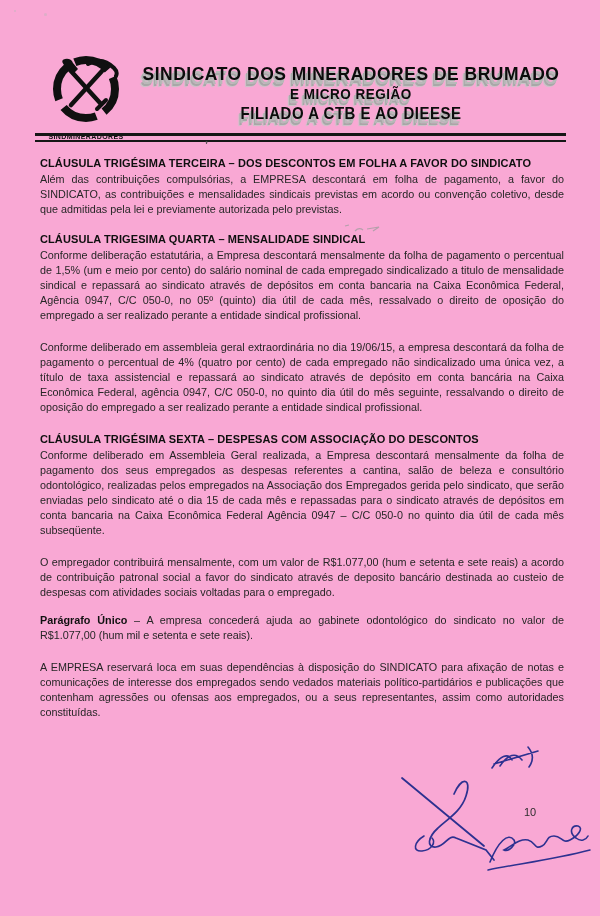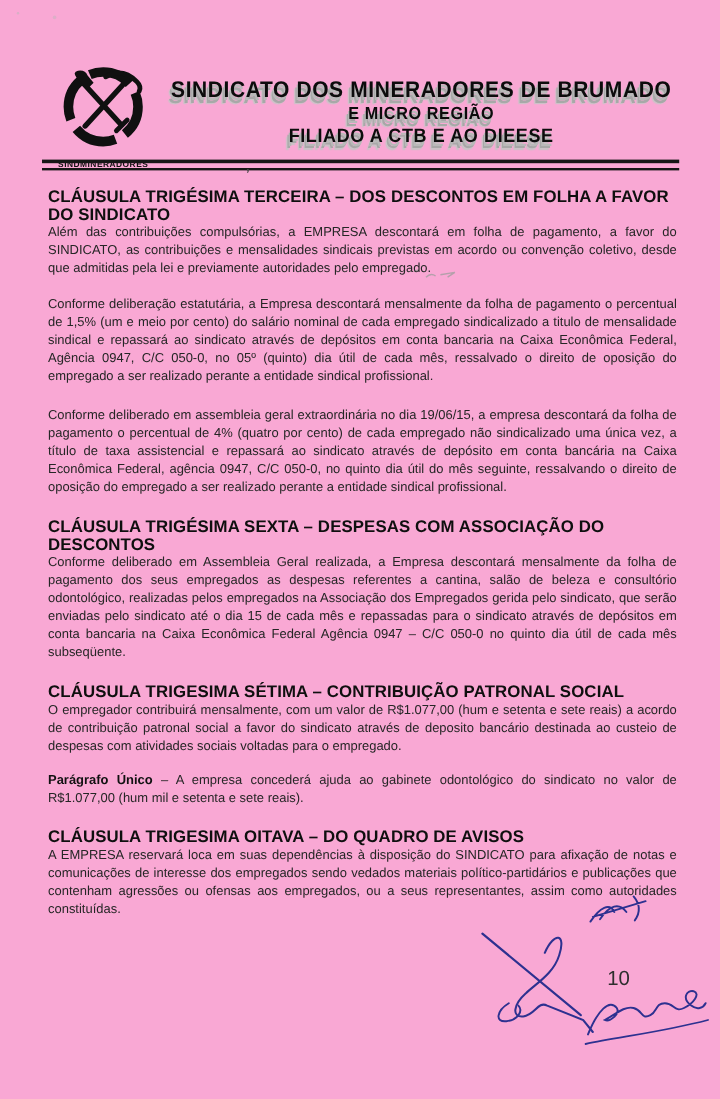--- a/index.html
+++ b/index.html
@@ -41,40 +41,40 @@
     font-weight:bold;
   }
   
   .content{
     position:absolute;top:156px;left:40px;width:524px;
   }
   .section{margin-top:15px;}
   .section:first-child{margin-top:0;}
   .sec-gap-lg{margin-top:17px;}
   h3{
-    margin:0 0 1px 0;font-size:14px;line-height:15px;color:#0f0f0f;
+    margin:0 0 1px 0;font-size:11px;line-height:15px;color:#0f0f0f;
     font-weight:bold;letter-spacing:.1px;
   }
   p{
     margin:0;font-size:10.8px;line-height:15px;color:#262626;
     text-align:justify;
   }
   p.hang{margin-top:13px;}
   b.lead{color:#111;margin-top:24px;}
   
   .speck{position:absolute;border-radius:50%;background:#b7b7b7;}
   .pencil-scribble{position:absolute;top:222px;left:343px;}
   
   .sig{position:absolute;}
   .sig-initials{top:744px;left:486px;}
   .sig-flourish{top:772px;left:396px;}
   .sig-scrawl{top:820px;left:486px;}
   .page-number{
-    position:absolute;top:806px;left:506px;
-    font-size:17px;color:#2e2e2e;
+    position:absolute;top:806px;left:524px;
+    font-size:11px;color:#2e2e2e;
   }
 </style>
 </head>
 <body>
 
 <div class="page">
 
   <div class="speck" style="top:10px;left:14px;width:2px;height:2px;opacity:.5"></div>
   <div class="speck" style="top:13px;left:44px;width:3px;height:3px;opacity:.45"></div>
 
@@ -107,44 +107,43 @@
   <div class="tick-mark">’</div>
 
   <svg class="pencil-scribble" width="40" height="14" viewBox="0 0 40 14">
     <path d="M 2,4 L 6,3 M 12,9 Q 16,5 20,8 M 24,7 L 36,5 L 30,9" fill="none" stroke="#9d9d9d" stroke-width="1.2" opacity=".75"></path>
   </svg>
 
   <div class="content">
 
     <div class="section">
       <h3>CLÁUSULA TRIGÉSIMA TERCEIRA – DOS DESCONTOS EM FOLHA A FAVOR DO SINDICATO</h3>
-      <p>Além das contribuições compulsórias, a EMPRESA descontará em folha de pagamento, a favor do SINDICATO, as contribuições e mensalidades sindicais previstas em acordo ou convenção coletivo, desde que admitidas pela lei e previamente autoridades pelo empregado.</p>
+      <p>Além das contribuições compulsórias, a EMPRESA descontará em folha de pagamento, a favor do SINDICATO, as contribuições e mensalidades sindicais previstas em acordo ou convenção coletivo, desde que admitidas pela lei e previamente autorizada pelo previstas.</p>
     </div>
 
     <div class="section">
+      <h3>CLÁUSULA TRIGESIMA QUARTA – MENSALIDADE SINDICAL</h3>
       <p>Conforme deliberação estatutária, a Empresa descontará mensalmente da folha de pagamento o percentual de 1,5% (um e meio por cento) do salário nominal de cada empregado sindicalizado a titulo de mensalidade sindical e repassará ao sindicato através de depósitos em conta bancaria na Caixa Econômica Federal, Agência 0947, C/C 050-0, no 05º (quinto) dia útil de cada mês, ressalvado o direito de oposição do empregado a ser realizado perante a entidade sindical profissional.</p>
     </div>
 
     <div class="section sec-gap-lg">
       <p>Conforme deliberado em assembleia geral extraordinária no dia 19/06/15, a empresa descontará da folha de pagamento o percentual de 4% (quatro por cento) de cada empregado não sindicalizado uma única vez, a título de taxa assistencial e repassará ao sindicato através de depósito em conta bancária na Caixa Econômica Federal, agência 0947, C/C 050-0, no quinto dia útil do mês seguinte, ressalvando o direito de oposição do empregado a ser realizado perante a entidade sindical profissional.</p>
     </div>
 
     <div class="section sec-gap-lg">
       <h3>CLÁUSULA TRIGÉSIMA SEXTA – DESPESAS COM ASSOCIAÇÃO DO DESCONTOS</h3>
       <p>Conforme deliberado em Assembleia Geral realizada, a Empresa descontará mensalmente da folha de pagamento dos seus empregados as despesas referentes a cantina, salão de beleza e consultório odontológico, realizadas pelos empregados na Associação dos Empregados gerida pelo sindicato, que serão enviadas pelo sindicato até o dia 15 de cada mês e repassadas para o sindicato através de depósitos em conta bancaria na Caixa Econômica Federal Agência 0947 – C/C 050-0 no quinto dia útil de cada mês subseqüente.</p>
     </div>
 
     <div class="section sec-gap-lg">
-      <h3>CLÁUSULA TRIGESIMA SÉTIMA – CONTRIBUIÇÃO PATRONAL SOCIAL</h3>
       <p>O empregador contribuirá mensalmente, com um valor de R$1.077,00 (hum e setenta e sete reais) a acordo de contribuição patronal social a favor do sindicato através de deposito bancário destinada ao custeio de despesas com atividades sociais voltadas para o empregado.</p>
       <p class="hang"><b class="lead">Parágrafo Único</b><span> – A empresa concederá ajuda ao gabinete odontológico do sindicato no valor de R$1.077,00 (hum mil e setenta e sete reais).</span></p>
     </div>
 
     <div class="section sec-gap-lg">
-      <h3>CLÁUSULA TRIGESIMA OITAVA – DO QUADRO DE AVISOS</h3>
       <p>A EMPRESA reservará loca em suas dependências à disposição do SINDICATO para afixação de notas e comunicações de interesse dos empregados sendo vedados materiais político-partidários e publicações que contenham agressões ou ofensas aos empregados, ou a seus representantes, assim como autoridades constituídas.</p>
     </div>
 
   </div>
 
   <svg class="sig sig-initials" width="62" height="30" viewBox="0 0 62 30">
     <path d="M 6,24 C 14,12 22,8 26,16 M 14,22 C 22,10 30,8 36,16 M 8,20 L 52,7 M 42,3 C 47,9 48,16 43,23" fill="none" stroke="#2d3190" stroke-width="1.6" stroke-linecap="round"></path>
   </svg>
 
   <svg class="sig sig-flourish" width="110" height="112" viewBox="0 0 110 112">

